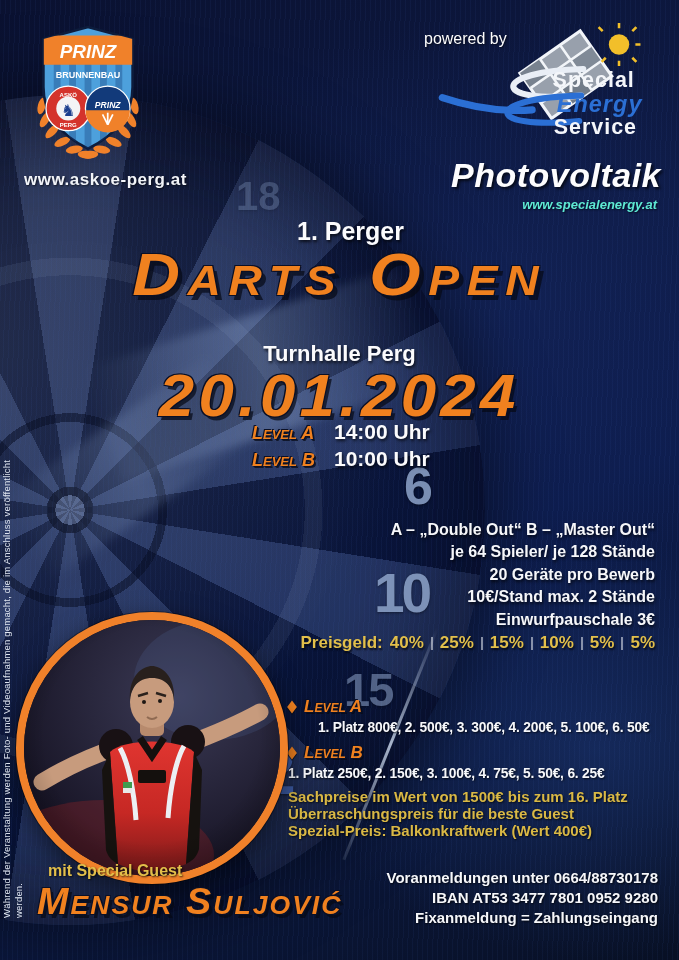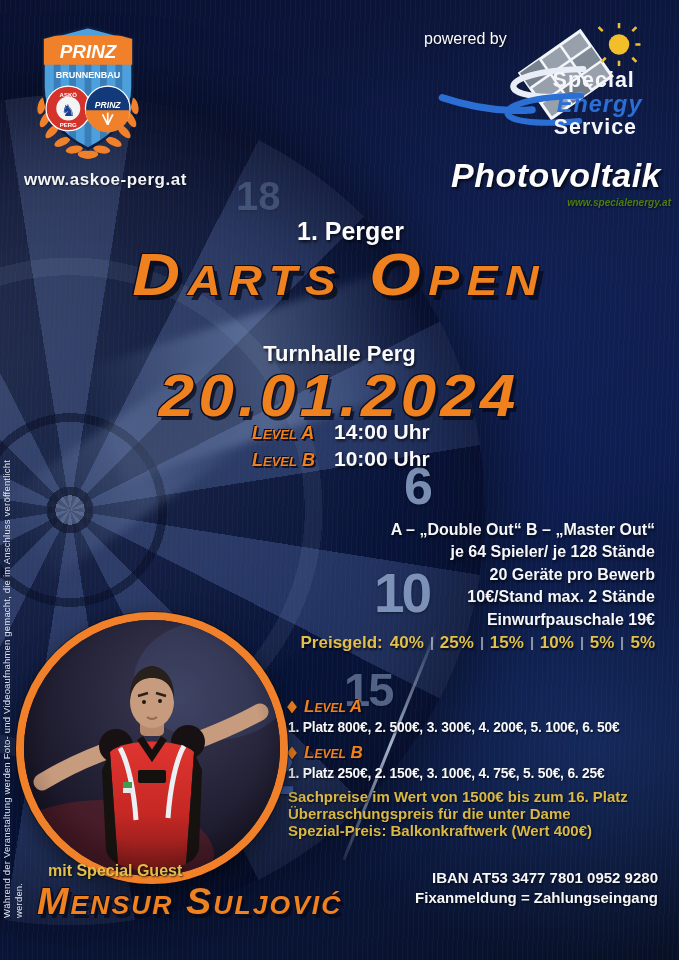--- a/index.html
+++ b/index.html
@@ -37,21 +37,21 @@
   .bnum-2{left:258px;top:736px;font-size:68px;opacity:.9;color:#3d5ca6;}
 
   
   .club-logo{left:28px;top:20px;}
   .club-url{left:24px;top:170px;font-size:17px;font-weight:700;letter-spacing:.5px;color:#f2f4f8;
     text-shadow:1px 1px 2px rgba(0,0,0,.6);}
   .powered-by{left:424px;top:30px;font-size:16px;color:#fdfdfd;text-shadow:1px 1px 2px rgba(0,0,0,.6);}
   .ses-logo{right:14px;top:22px;}
   .sponsor-product{right:18px;top:156px;font-size:34px;font-weight:700;font-style:italic;color:#fdfdfe;
     letter-spacing:.5px;text-shadow:2px 2px 3px rgba(0,0,0,.7);}
-  .sponsor-url{right:8px;top:197px;font-size:10px;font-weight:700;font-style:italic;color:#4d7c0f;
+  .sponsor-url{right:22px;top:197px;font-size:13px;font-weight:700;font-style:italic;color:#5eead4;
     text-shadow:1px 1px 2px rgba(0,0,0,.6);}
 
   
   .center{left:0;width:679px;text-align:center;}
   .pretitle{top:217px;font-size:25px;font-weight:700;color:#fbfbfd;text-shadow:1px 2px 3px rgba(0,0,0,.7);padding-left:11px;}
   .main-title{top:245px;font-size:60px;font-weight:700;font-style:italic;font-variant:small-caps;
     color:#f0811f;letter-spacing:7px;line-height:1;}
   .main-title > span{display:inline-block;transform:scaleX(1.10);
     text-shadow:1px 1px 0 #0b1026,-1px 1px 0 #0b1026,1px -1px 0 #0b1026,-1px -1px 0 #0b1026,4px 5px 0 rgba(5,8,20,.7);}
   .venue{top:341px;font-size:22px;font-weight:700;color:#fbfbfd;text-shadow:1px 2px 3px rgba(0,0,0,.7);}
@@ -75,21 +75,21 @@
   
   .prizes-block{left:288px;top:697px;}
   .level-row{display:flex;align-items:center;gap:8px;height:20px;}
   .level-row + .placements{margin-top:1px;}
   .bullet{width:8px;height:8px;background:#f0811f;transform:rotate(45deg) skew(8deg,8deg);
     box-shadow:1px 1px 0 rgba(5,8,20,.7);flex:0 0 auto;}
   .level-label{font-size:17px;font-weight:700;font-style:italic;font-variant:small-caps;color:#f0811f;
     text-shadow:1px 1px 0 #0b1026,-1px -1px 0 #0b1026,2px 2px 0 rgba(5,8,20,.7);}
   .placements{font-size:13.8px;font-weight:700;color:#f6f7fa;letter-spacing:-.2px;height:19px;line-height:19px;
     text-shadow:1px 1px 2px rgba(0,0,0,.7);}
-  .placements.pb{margin-bottom:6px;}
+  .placements.pb{margin-bottom:6px;padding-left:30px;}
   .level-row.rb{margin-top:6px;}
   .extras{margin-top:5px;font-size:15px;font-weight:700;line-height:17px;color:#d9b845;
     text-shadow:1px 1px 2px rgba(0,0,0,.7);}
 
   
   .photo-circle{left:16px;top:612px;width:256px;height:256px;border:8px solid #f0812a;border-radius:50%;
     overflow:hidden;box-shadow:0 0 0 1px rgba(0,0,0,.4),0 8px 26px rgba(0,0,0,.5);background:#17131f;}
   .guest-intro{left:48px;top:862px;font-size:16px;font-weight:700;color:#e2bf4a;text-shadow:1px 1px 2px rgba(0,0,0,.7);}
   .guest-name{left:40px;top:883px;font-size:37px;font-weight:700;font-style:italic;font-variant:small-caps;
     color:#f0811f;letter-spacing:2px;line-height:1;}
@@ -208,21 +208,21 @@
       <span class="sched-label">Level B</span>
       <span class="sched-time">10:00 Uhr</span>
     </div>
   </div>
 
   <div class="abs info-block">
     <div>A – „Double Out“ B – „Master Out“</div>
     <div>je 64 Spieler/ je 128 Stände</div>
     <div>20 Geräte pro Bewerb</div>
     <div>10€/Stand max. 2 Stände</div>
-    <div>Einwurfpauschale 19€</div>
+    <div>Einwurfpauschale 3€</div>
   </div>
 
   <div class="abs prize-distribution">
     <span>Preisgeld:</span>
     <span>40%</span>
     <span class="pd-sep"></span>
     <span>25%</span>
     <span class="pd-sep"></span>
     <span>15%</span>
     <span class="pd-sep"></span>
@@ -239,21 +239,21 @@
       <span class="level-label">Level A</span>
     </div>
     <div class="placements pb">1. Platz 800€, 2. 500€, 3. 300€, 4. 200€, 5. 100€, 6. 50€</div>
     <div class="level-row rb">
       <span class="bullet"></span>
       <span class="level-label">Level B</span>
     </div>
     <div class="placements">1. Platz 250€, 2. 150€, 3. 100€, 4. 75€, 5. 50€, 6. 25€</div>
     <div class="extras">
       <div>Sachpreise im Wert von 1500€ bis zum 16. Platz</div>
-      <div>Überraschungspreis für die unter Dame</div>
+      <div>Überraschungspreis für die beste Guest</div>
       <div>Spezial-Preis: Balkonkraftwerk (Wert 400€)</div>
     </div>
   </div>
 
   <div class="abs photo-circle">
     <svg width="256" height="256" viewBox="0 0 256 256">
       <defs>
         <radialGradient id="pbg" cx="60%" cy="30%" r="85%">
           <stop offset="0%" stop-color="#3b3a55"></stop>
             <stop offset="80%" stop-color="#171425"></stop>
@@ -294,19 +294,20 @@
       <rect width="256" height="256" fill="url(#vig)"></rect>
     </svg>
   </div>
 
   <div class="abs guest-intro">mit Special Guest</div>
   <div class="abs guest-name">
     <span>Mensur Suljović</span>
   </div>
 
   <div class="abs contact-block">
+    <div>Voranmeldungen unter 0664/88730178</div>
     <div>IBAN AT53 3477 7801 0952 9280</div>
     <div>Fixanmeldung = Zahlungseingang</div>
   </div>
 
   <div class="abs disclaimer">Während der Veranstaltung werden Foto- und Videoaufnahmen gemacht, die im Anschluss veröffentlicht werden.</div>
 
 </div>
 
 </body></html>

